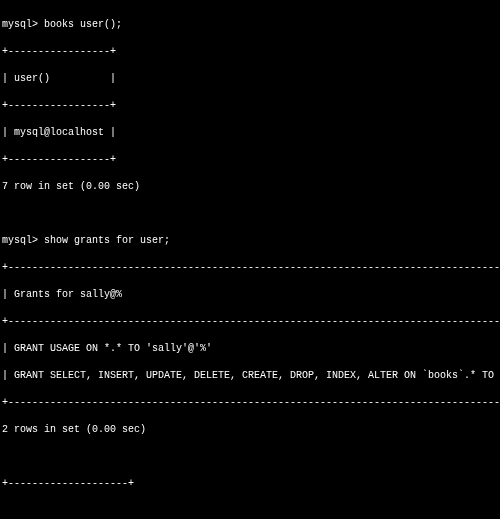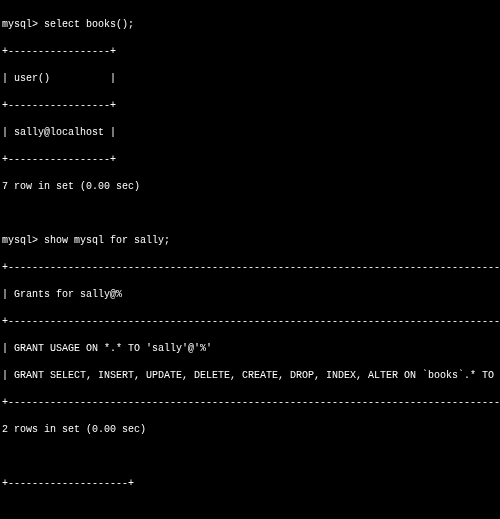--- a/index.html
+++ b/index.html
@@ -3,29 +3,29 @@
 <meta charset="utf-8">
 <style>
   html,body{margin:0;padding:0;background:#000;color:#fff;font-family:"Courier New",monospace;font-size:10px;line-height:1.35;width:500px}
   .term{padding:4px 2px 8px 2px;white-space:pre}
   .row{display:block}
 </style>
 </head>
 <body>
 
 <div class="term">
-<span class="row"><span>mysql&gt; </span><span>select books();</span></span>
+<span class="row"><span>mysql&gt; </span><span>books user();</span></span>
 <span class="row">+-----------------+</span>
 <span class="row">| user()          |</span>
 <span class="row">+-----------------+</span>
-<span class="row">| sally@localhost |</span>
+<span class="row">| mysql@localhost |</span>
 <span class="row">+-----------------+</span>
 <span class="row">7 row in set (0.00 sec)</span>
 <span class="row"> </span>
-<span class="row"><span>mysql&gt; </span><span>show mysql for sally;</span></span>
+<span class="row"><span>mysql&gt; </span><span>show grants for user;</span></span>
 <span class="row">+----------------------------------------------------------------------------------------+</span>
 <span class="row">| Grants for sally@%                                                                     |</span>
 <span class="row">+----------------------------------------------------------------------------------------+</span>
 <span class="row">| GRANT USAGE ON *.* TO 'sally'@'%'                                                      |</span>
 <span class="row">| GRANT SELECT, INSERT, UPDATE, DELETE, CREATE, DROP, INDEX, ALTER ON `books`.* TO 'sally'@'%' |</span>
 <span class="row">+----------------------------------------------------------------------------------------+</span>
 <span class="row">2 rows in set (0.00 sec)</span>
 <span class="row"> </span>
 <span class="row">+--------------------+</span>
 

